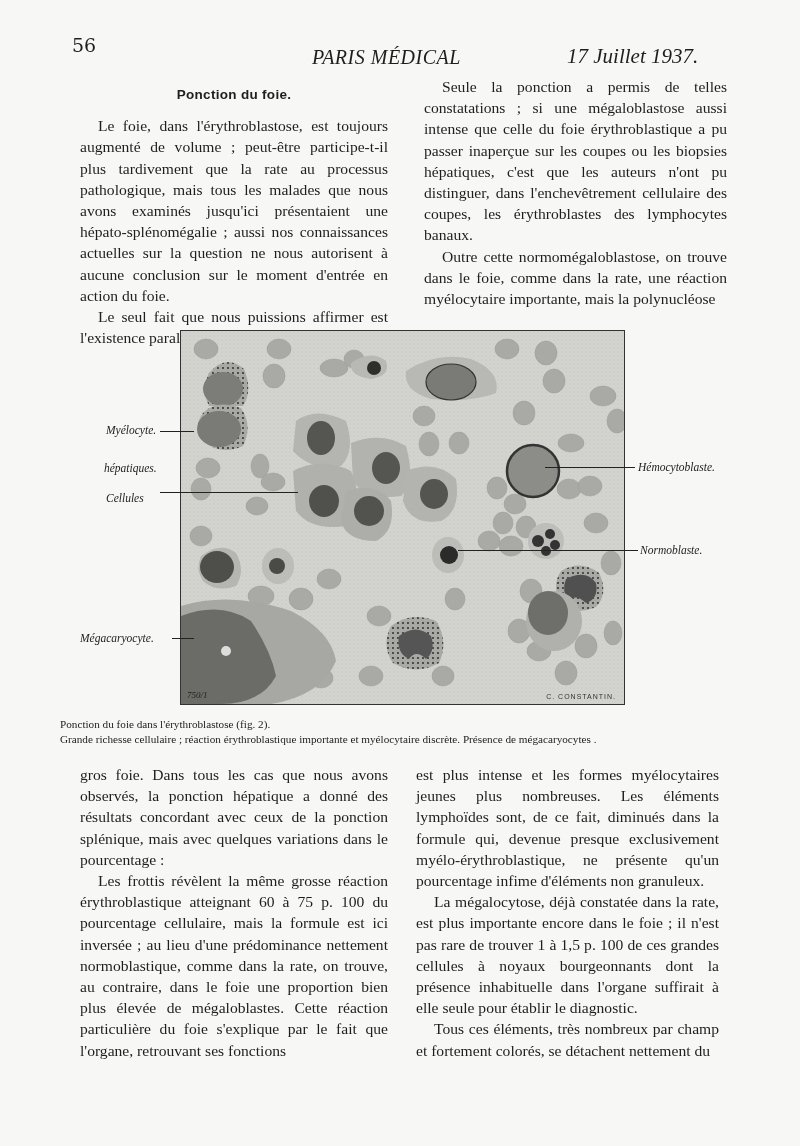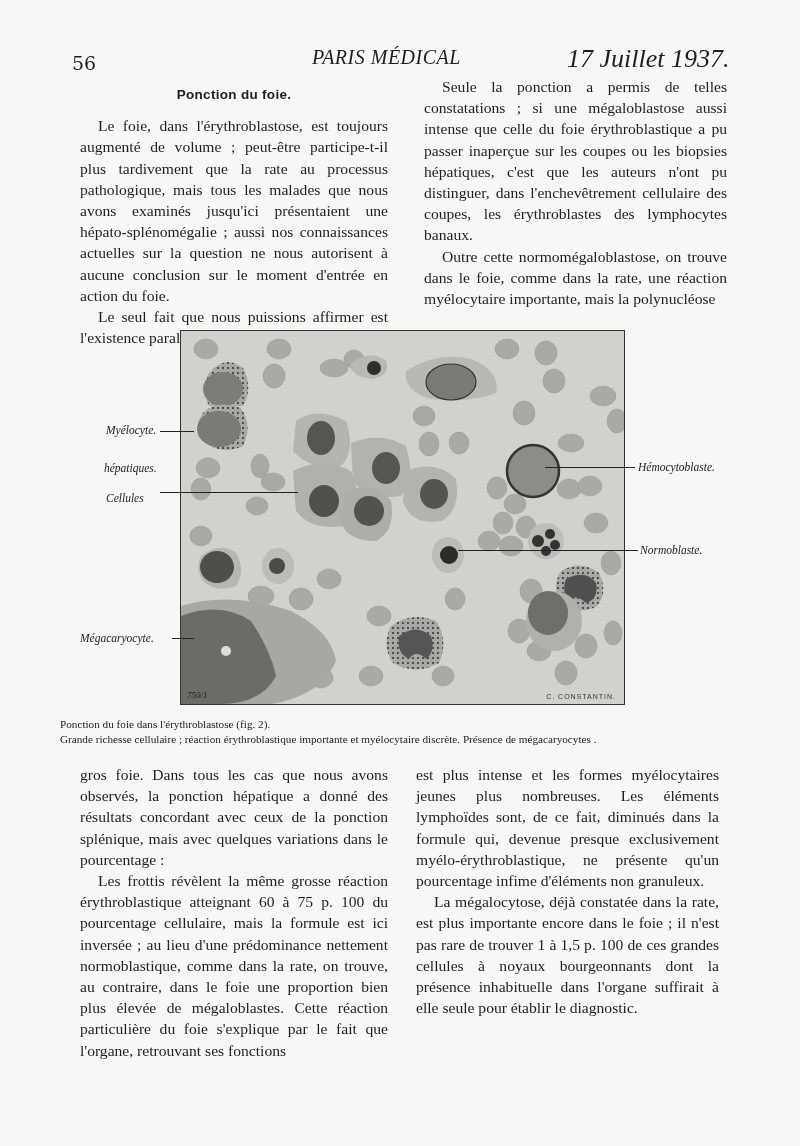--- a/index.html
+++ b/index.html
@@ -2,23 +2,23 @@
 <html><head>
   <meta charset="utf-8">
   <style>
     html, body { margin: 0; padding: 0; }
     body {
       width: 800px; height: 1146px; position: relative; overflow: hidden;
       background: #f7f7f5;
       font-family: "DejaVu Serif", "Liberation Serif", serif;
       color: #1e1e1e;
     }
-    .page-num { position: absolute; left: 72px; top: 52px; font-size: 19px; }
+    .page-num { position: absolute; left: 72px; top: 34px; font-size: 19px; }
     .journal { position: absolute; left: 312px; top: 46px; font-size: 20px; font-style: italic; letter-spacing: 0.5px; font-family: "Liberation Serif", serif; }
-    .date { position: absolute; left: 567px; top: 44px; font-size: 26px; font-style: italic; font-family: "Liberation Serif", serif; text-align: right; }
+    .date { position: absolute; left: 567px; top: 44px; font-size: 21px; font-style: italic; font-family: "Liberation Serif", serif; text-align: right; }
     .col { position: absolute; font-family: "Liberation Serif", serif; font-size: 15.6px; line-height: 21.2px; text-align: justify; }
     .col p { margin: 0; text-indent: 0; }
     .col p.ind { text-indent: 18px; }
     .col-left-top { left: 80px; top: 84px; width: 308px; }
     .col-right-top { left: 424px; top: 76px; width: 303px; }
     .col-left-bot { left: 80px; top: 764px; width: 308px; }
     .col-right-bot { left: 416px; top: 764px; width: 303px; }
     .section-title { font-family: "Liberation Sans", sans-serif; font-weight: bold; font-size: 13.5px; text-align: center; margin: 0 0 10px 0; letter-spacing: 0.3px; }
     .figure { position: absolute; left: 180px; top: 330px; width: 443px; height: 373px; background: #5eead4; border: 1.5px solid #333; overflow: hidden; }
     .figure svg { width: 100%; height: 100%; display: block; }
@@ -189,13 +189,14 @@
 <div class="caption" style="top:733px;">Grande richesse cellulaire ; réaction érythroblastique importante et myélocytaire discrète. Présence de mégacaryocytes .</div>
 
 <div class="col col-left-bot">
   <p>gros foie. Dans tous les cas que nous avons observés, la ponction hépatique a donné des résultats concordant avec ceux de la ponction splénique, mais avec quelques variations dans le pourcentage :</p>
   <p class="ind">Les frottis révèlent la même grosse réaction érythroblastique atteignant 60 à 75 p. 100 du pourcentage cellulaire, mais la formule est ici inversée ; au lieu d'une prédominance nettement normoblastique, comme dans la rate, on trouve, au contraire, dans le foie une proportion bien plus élevée de mégaloblastes. Cette réaction particulière du foie s'explique par le fait que l'organe, retrouvant ses fonctions</p>
 </div>
 
 <div class="col col-right-bot">
   <p>est plus intense et les formes myélocytaires jeunes plus nombreuses. Les éléments lymphoïdes sont, de ce fait, diminués dans la formule qui, devenue presque exclusivement myélo-érythroblastique, ne présente qu'un pourcentage infime d'éléments non granuleux.</p>
   <p class="ind">La mégalocytose, déjà constatée dans la rate, est plus importante encore dans le foie ; il n'est pas rare de trouver 1 à 1,5 p. 100 de ces grandes cellules à noyaux bourgeonnants dont la présence inhabituelle dans l'organe suffirait à elle seule pour établir le diagnostic.</p>
+  <p class="ind">Tous ces éléments, très nombreux par champ et fortement colorés, se détachent nettement du</p>
 </div>
 
 </body></html>

